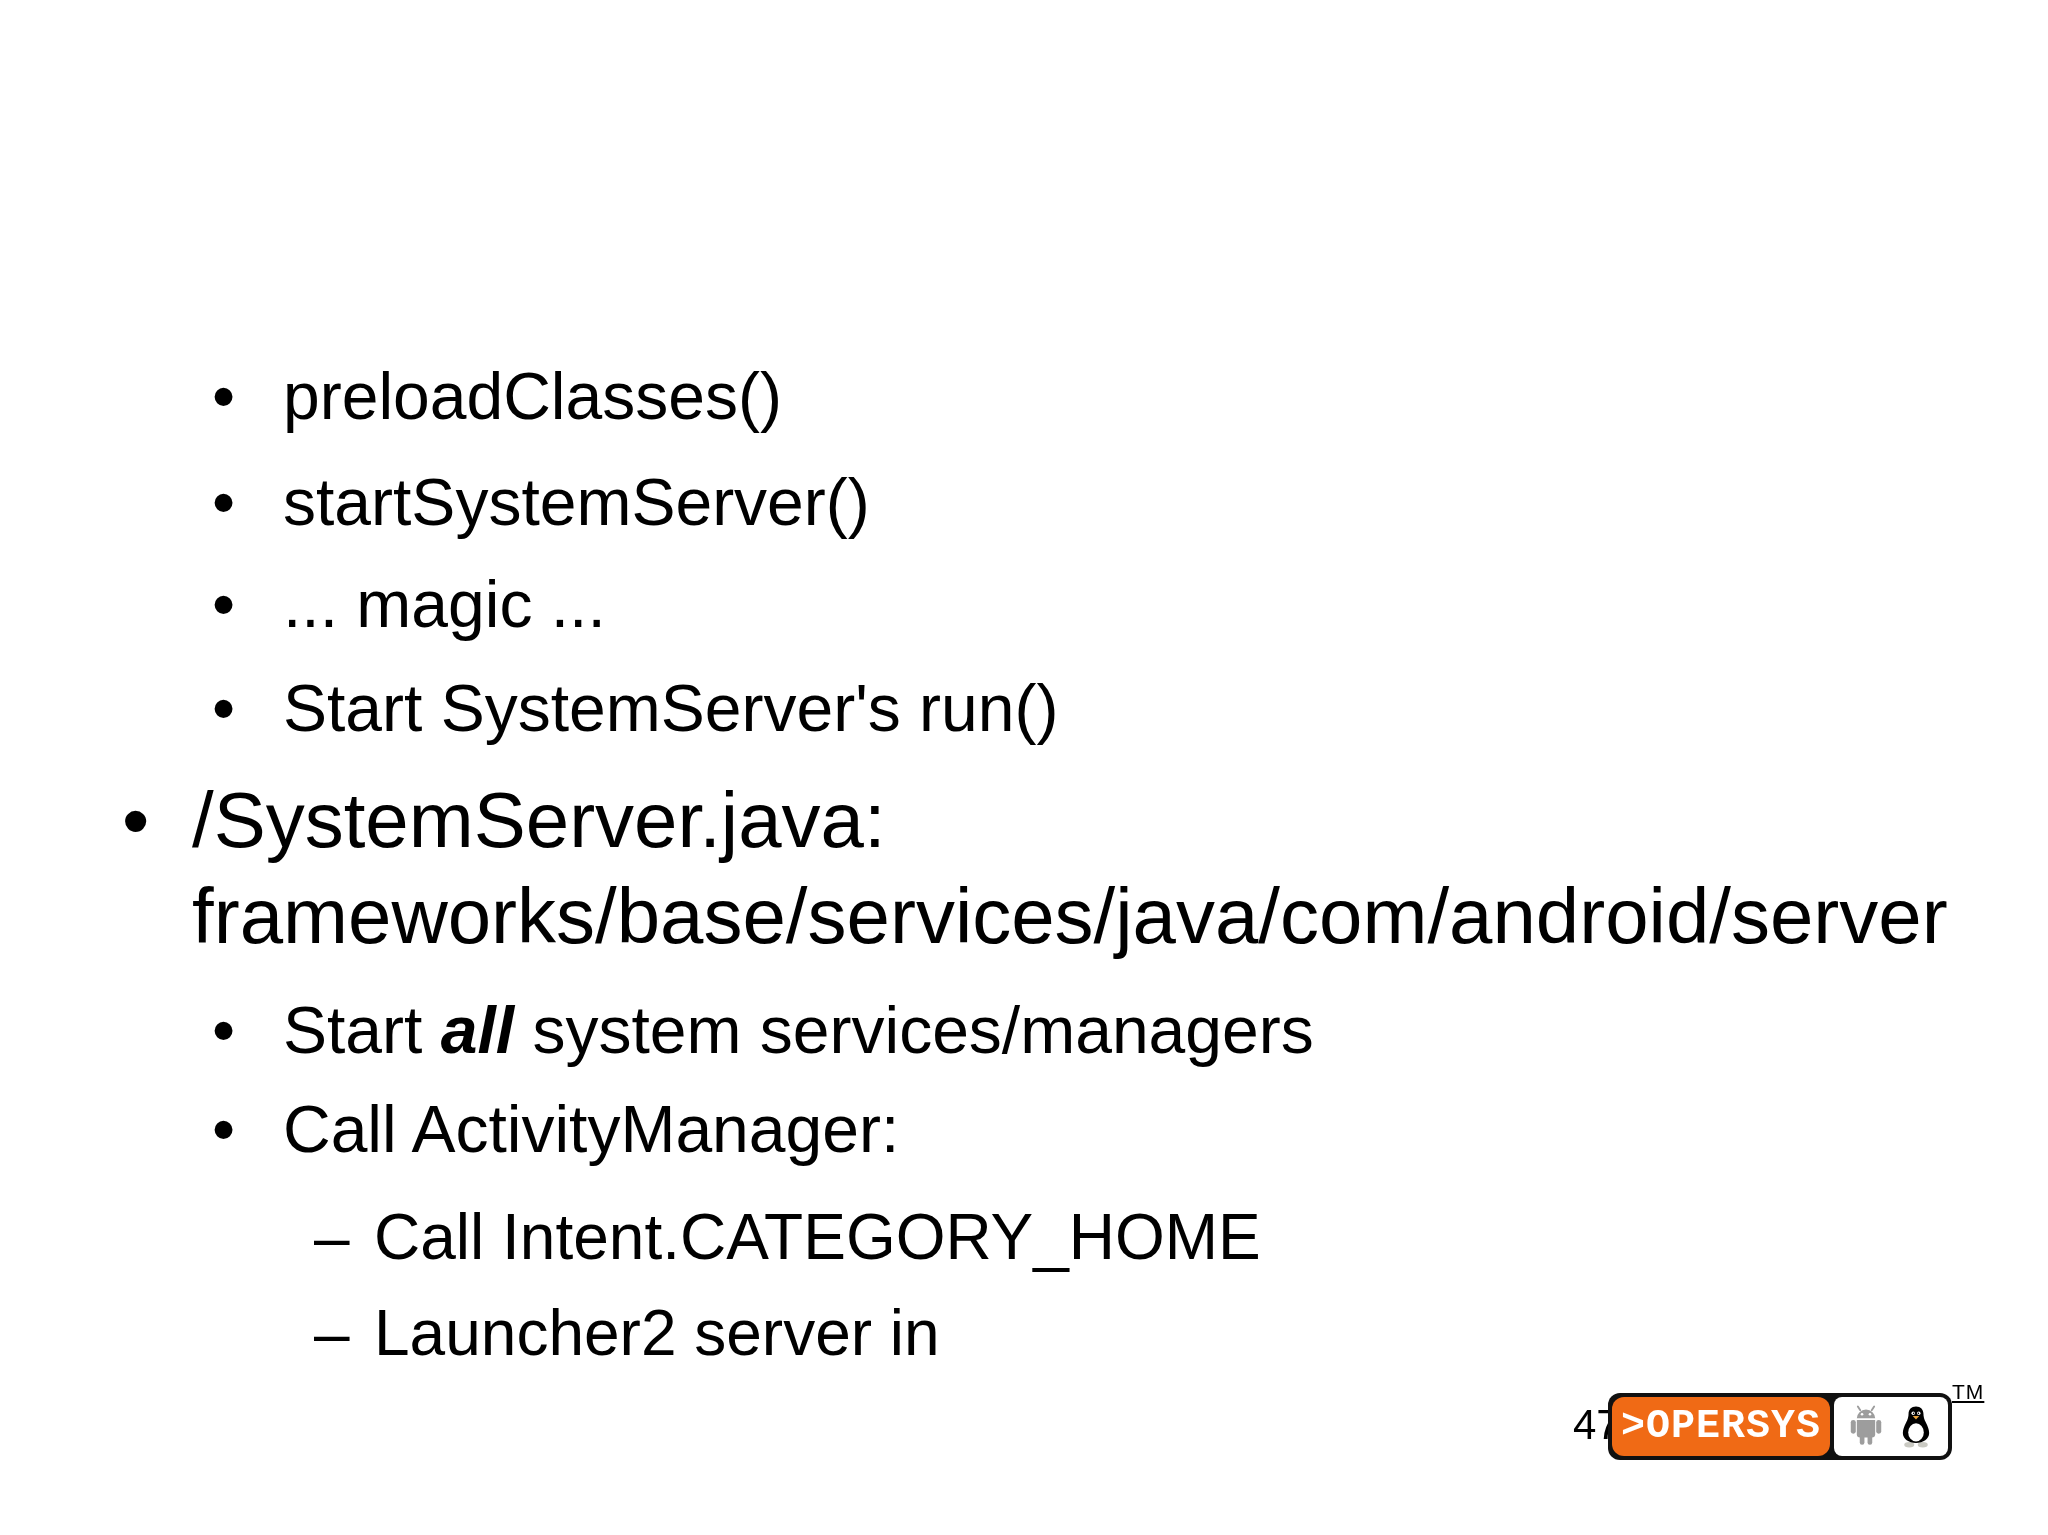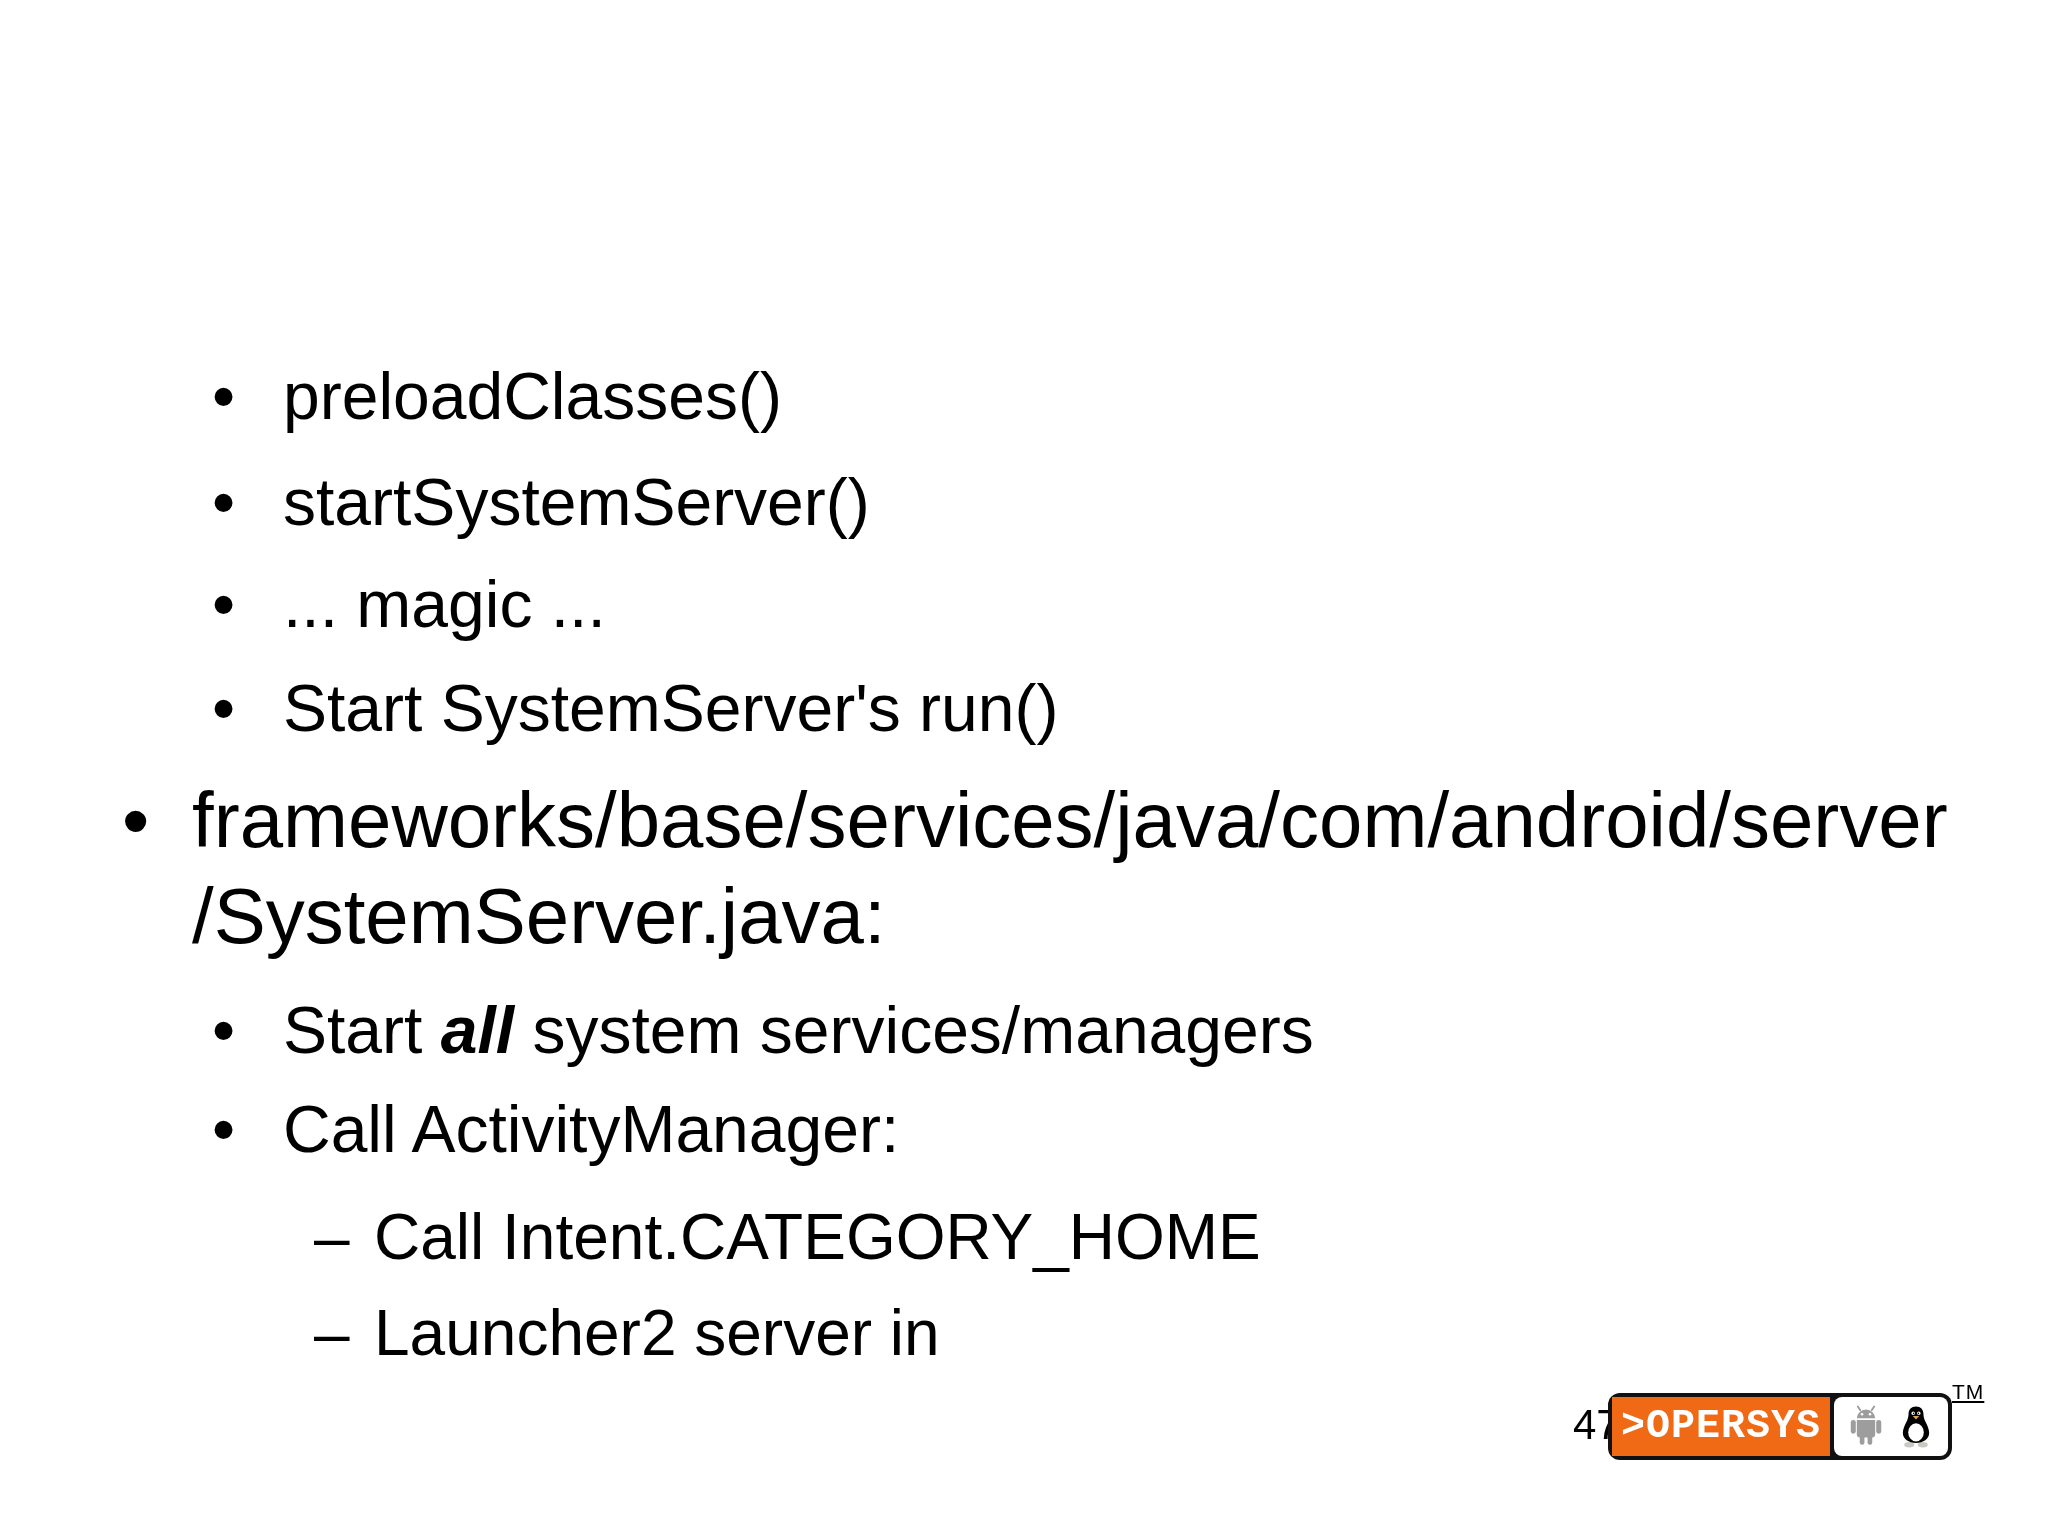--- a/index.html
+++ b/index.html
@@ -24,21 +24,21 @@
     position:absolute;left:1545px;top:1404px;
     font-size:42px;line-height:1;color:#000;margin-left:28px;
   }
   .logo{
     position:absolute;left:1608px;top:1393px;
     width:344px;height:67px;
     background:#111111;border-radius:12px;
     display:flex;gap:4px;padding:4px;box-sizing:border-box;
   }
   .logo-left{
-    flex:0 0 218px;border-radius:0;
+    flex:0 0 218px;border-radius:12px;
     background:#F06A15;
     display:flex;align-items:center;justify-content:center;
   }
   .wordmark{
     font-family:"Liberation Mono", monospace;
     font-weight:bold;font-size:40px;line-height:1;
     color:#ffffff;letter-spacing:1px;
   }
   .logo-right{
     flex:1;border-radius:8px;background:#ffffff;
@@ -67,22 +67,22 @@
     <span class="txt">... magic ...</span>
   </div>
   <div class="item l2" style="top:670px">
     <span class="bul">•</span>
     <span class="txt">Start SystemServer's run()</span>
   </div>
 
   <div class="item l1" style="top:772px">
     <span class="bul">•</span>
     <span class="lines">
+      <div>/SystemServer.java:</div>
       <div>frameworks/base/services/java/com/android/server</div>
-      <div>/SystemServer.java:</div>
     </span>
   </div>
 
   <div class="item l2" style="top:992px">
     <span class="bul">•</span>
     <span class="txt"><span>Start </span><span class="b">all</span><span> system services/managers</span></span>
   </div>
   <div class="item l2" style="top:1091px">
     <span class="bul">•</span>
     <span class="txt">Call ActivityManager:</span>

